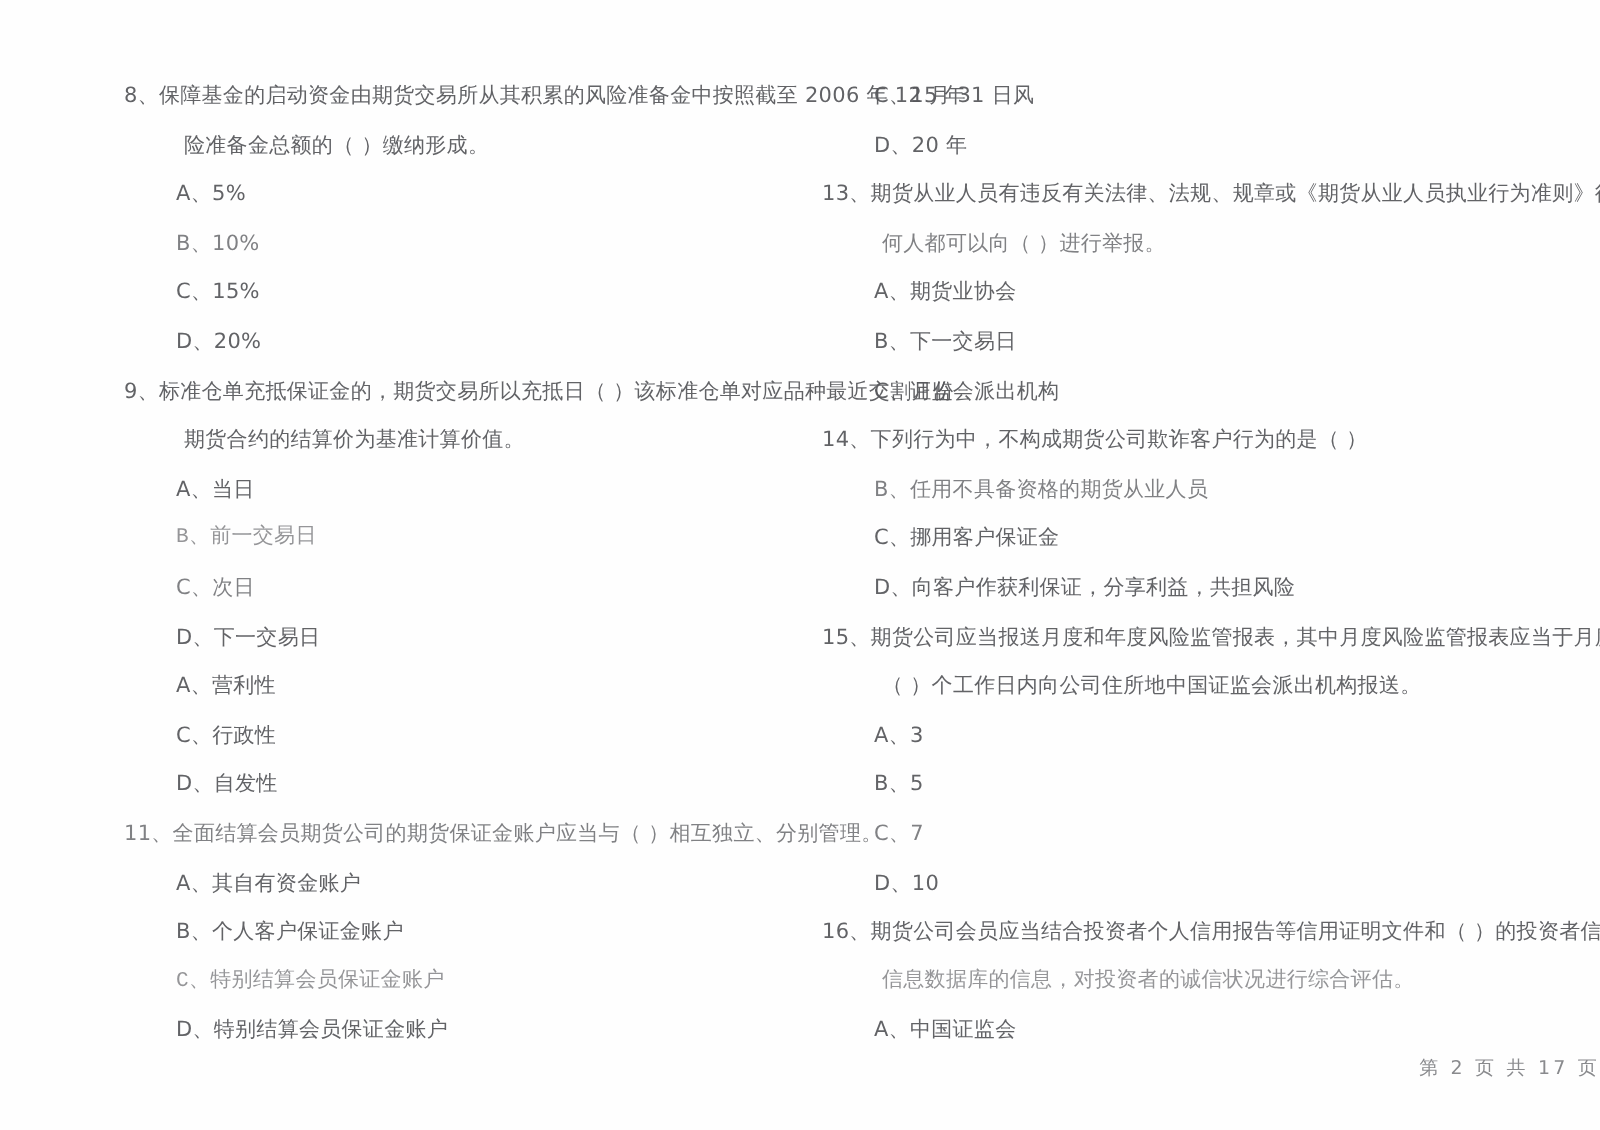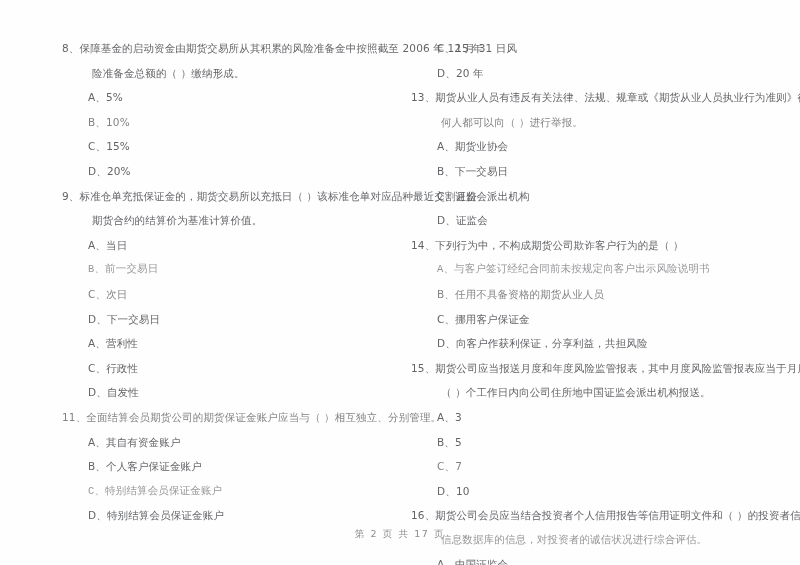--- a/index.html
+++ b/index.html
@@ -55,21 +55,21 @@
 
   
   .line.fade   { opacity: 0.74; }
   .line.faint  { opacity: 0.62; font-family: Liberation Mono, monospace; }
 
   .footer {
     position: absolute;
     left: 0;
     right: 0;
     top: 528px;
-    text-align: center;
+    text-align: right;
     font-size: 9.5px;
     color: #6d6e72;
     letter-spacing: 1.6px;
     opacity: 0.8;
   }
 </style>
 </head>
 <body>
 
 <div class="page">
@@ -97,23 +97,21 @@
         <div class="line opt">D、特别结算会员保证金账户</div>
       </div>
     <div class="col" id="right-col">
         <div class="line opt">C、15 年</div>
         <div class="line opt">D、20 年</div>
         <div class="line q">13、期货从业人员有违反有关法律、法规、规章或《期货从业人员执业行为准则》行为的，任</div>
         <div class="line cont fade">何人都可以向（      ）进行举报。</div>
         <div class="line opt">A、期货业协会</div>
         <div class="line opt">B、下一交易日</div>
         <div class="line opt">C、证监会派出机构</div>
-        <div class="line opt">D、证监会</div>
         <div class="line q">14、下列行为中，不构成期货公司欺诈客户行为的是（      ）</div>
-        <div class="line opt faint">A、与客户签订经纪合同前未按规定向客户出示风险说明书</div>
         <div class="line opt fade">B、任用不具备资格的期货从业人员</div>
         <div class="line opt">C、挪用客户保证金</div>
         <div class="line opt">D、向客户作获利保证，分享利益，共担风险</div>
         <div class="line q">15、期货公司应当报送月度和年度风险监管报表，其中月度风险监管报表应当于月度终了后的</div>
         <div class="line cont">（      ）个工作日内向公司住所地中国证监会派出机构报送。</div>
         <div class="line opt">A、3</div>
         <div class="line opt">B、5</div>
         <div class="line opt fade">C、7</div>
         <div class="line opt">D、10</div>
         <div class="line q">16、期货公司会员应当结合投资者个人信用报告等信用证明文件和（      ）的投资者信用风险</div>

